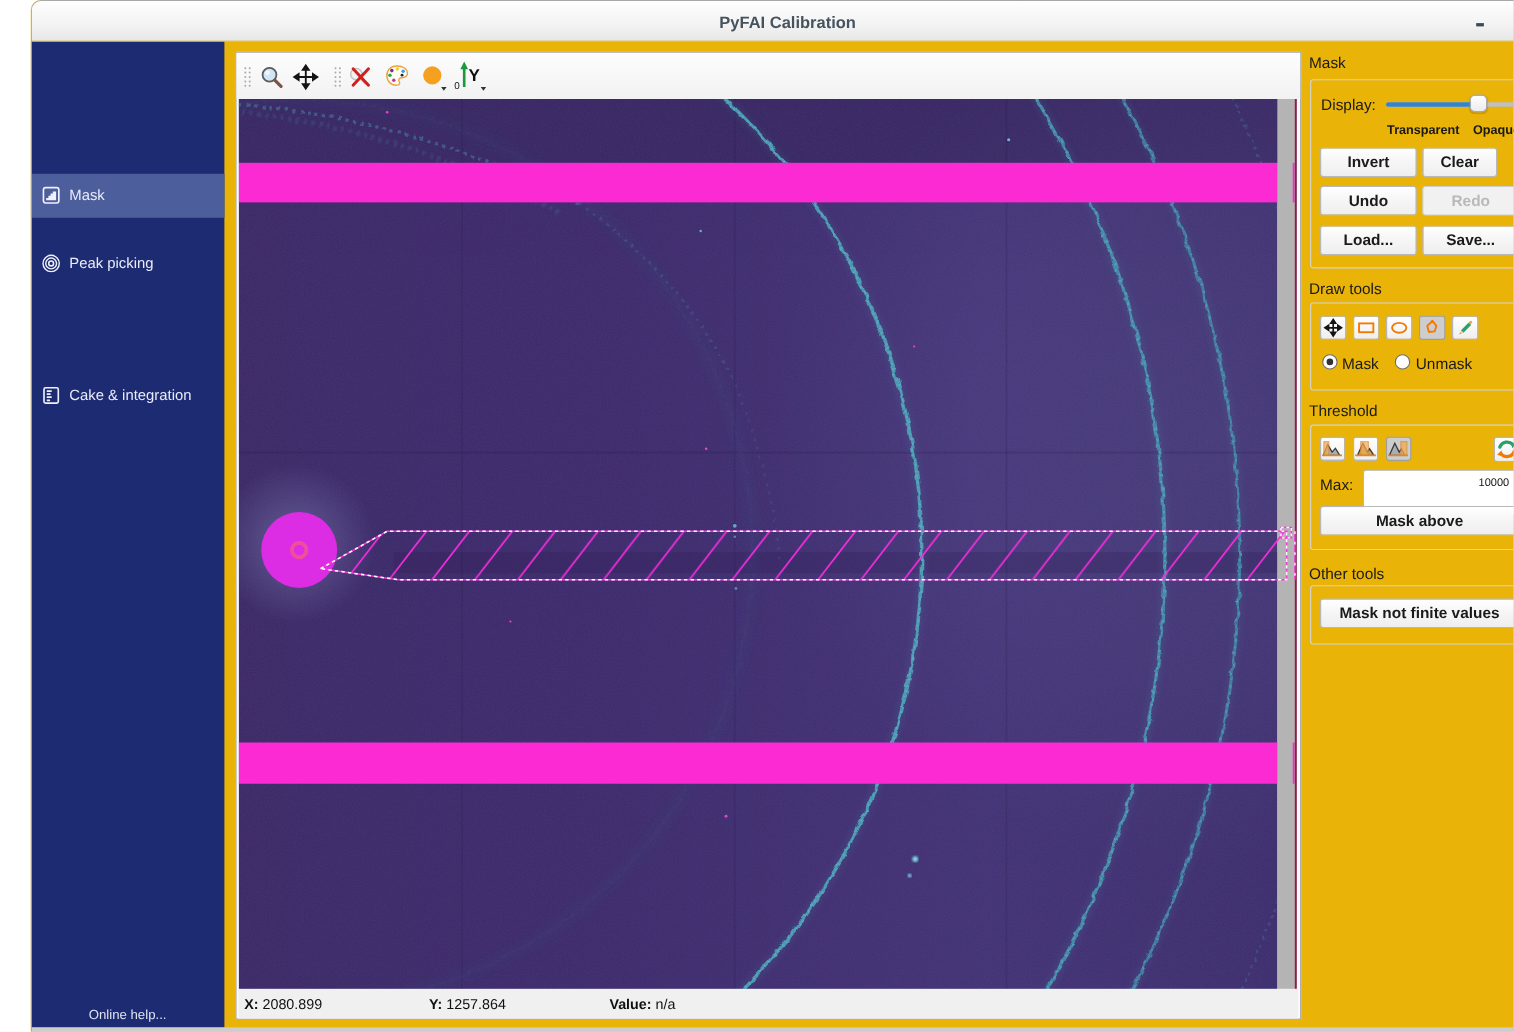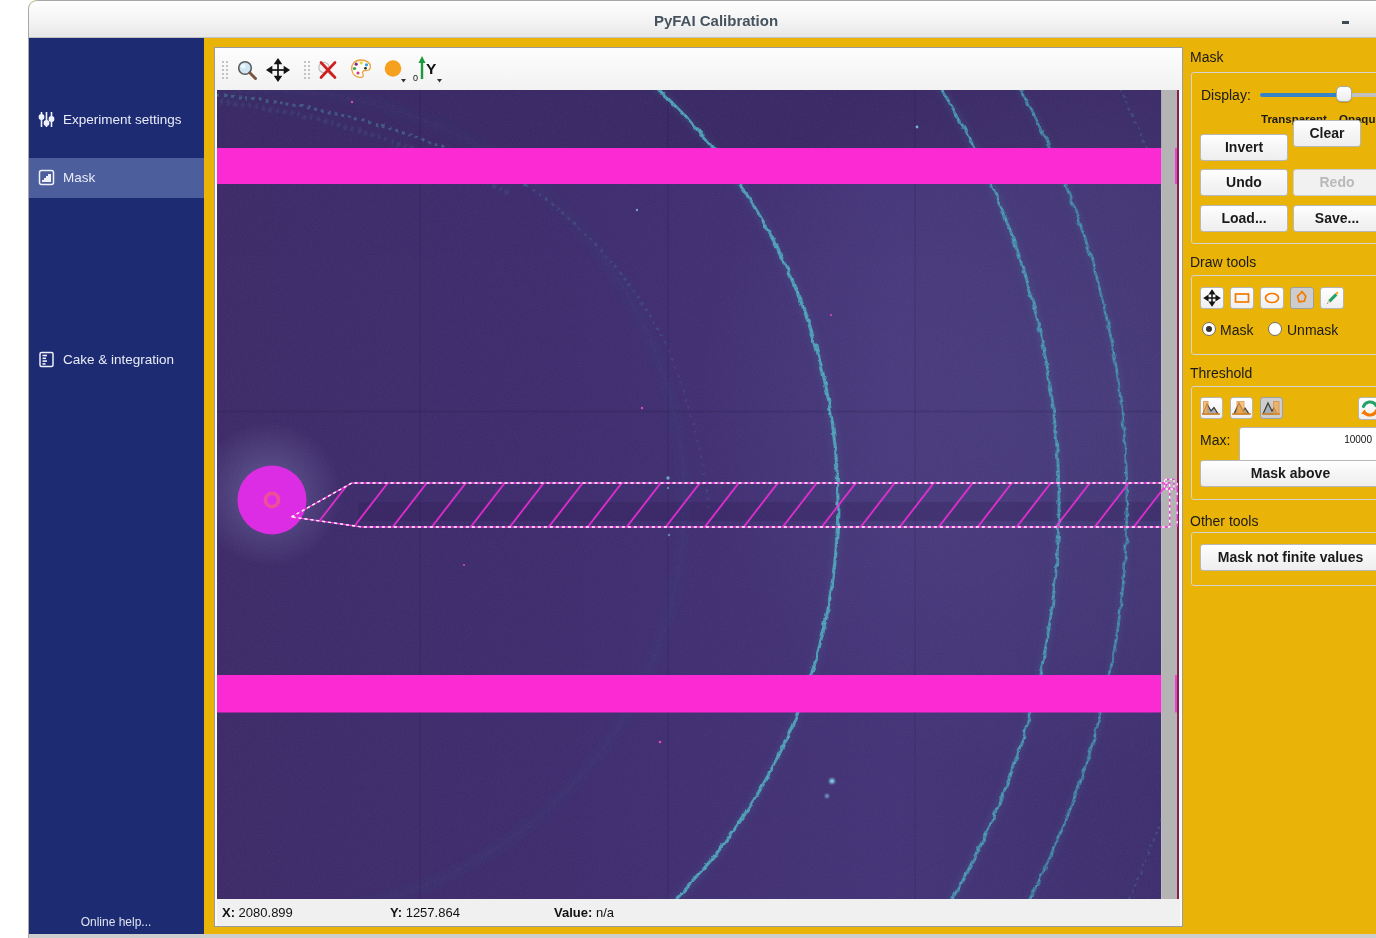--- a/index.html
+++ b/index.html
@@ -41,39 +41,36 @@
 <div id="win">
   <div id="titlebar">
     <div id="title">PyFAI Calibration</div>
     <div id="minbtn"></div>
     <svg style="position:absolute;left:1351px;top:15px" width="11" height="11" viewBox="0 0 11 11">
         <path d="M1.5 1.5 L8.5 8.5 M8.5 1.5 L1.5 8.5" stroke="#3a4b55" stroke-width="2.5" stroke-linecap="round"></path>
       </svg>
   </div>
 
   <div id="sidebar">
-    <div class="sideitem" style="top:62px">
-      <svg width="17" height="17" viewBox="0 0 17 17">
-          <g stroke="#eef1fa" stroke-width="1.6" fill="#eef1fa">
-            <line x1="3.5" y1="1" x2="3.5" y2="16"></line>
-            <line x1="8.5" y1="1" x2="8.5" y2="16"></line>
-            <line x1="13.5" y1="1" x2="13.5" y2="16"></line>
-            <circle cx="3.5" cy="6" r="2.1"></circle>
-            <circle cx="8.5" cy="12" r="2.1"></circle>
-            <circle cx="13.5" cy="8" r="2.1"></circle>
-          </g>
-        </svg>
-      <span class="lbl">Experiment settings</span>
-    </div>
     <div class="sideitem" style="top:120px; background:#4d5e9c">
       <svg width="17" height="17" viewBox="0 0 17 17">
           <rect x="1.5" y="1.5" width="14" height="14" rx="2" fill="none" stroke="#eef1fa" stroke-width="1.5"></rect>
           <path d="M4 13 L4 11 H6 V9 H8 V7 H10 V5 H13 V13 Z" fill="#eef1fa"></path>
         </svg>
       <span class="lbl">Mask</span>
+    </div>
+    <div class="sideitem" style="top:182px">
+      <svg width="17" height="17" viewBox="0 0 17 17">
+          <g fill="none" stroke="#eef1fa">
+            <circle cx="8.5" cy="8.5" r="2.2" stroke-width="1.4"></circle>
+            <circle cx="8.5" cy="8.5" r="4.9" stroke-width="1.3"></circle>
+            <circle cx="8.5" cy="8.5" r="7.4" stroke-width="1.3"></circle>
+          </g>
+        </svg>
+      <span class="lbl">Peak picking</span>
     </div>
     <div class="sideitem" style="top:302px">
       <svg width="17" height="17" viewBox="0 0 17 17">
           <rect x="2" y="1.5" width="13" height="14" rx="1.5" fill="none" stroke="#eef1fa" stroke-width="1.5"></rect>
           <g stroke="#eef1fa" stroke-width="1.6">
             <line x1="4.5" y1="4.5" x2="9" y2="4.5"></line>
             <line x1="4.5" y1="7.3" x2="8" y2="7.3"></line>
             <line x1="4.5" y1="10.1" x2="9" y2="10.1"></line>
             <line x1="4.5" y1="12.9" x2="7.5" y2="12.9"></line>
           </g>
@@ -292,21 +289,21 @@
 
   <div class="plabel" style="left:1162px; top:49px">Mask</div>
   <div class="group" style="top:72px; height:172px"></div>
   <div class="plabel" style="left:1173px; top:87px">Display:</div>
   <div style="position:absolute; left:1232px; top:92.5px; width:120px; height:4px; border-radius:2px; background:#c0c0c0"></div>
   <div style="position:absolute; left:1232px; top:92.5px; width:84px; height:4px; border-radius:2px; background:#3584c8"></div>
   <div style="position:absolute; left:1308px; top:86px; width:16px; height:16px; background:linear-gradient(#ffffff,#ececec); border:1px solid #a8a8a8; border-radius:5px; box-shadow:0 1px 1px rgba(0,0,0,.15)"></div>
   <div style="position:absolute; left:1233px; top:113px; width:64px; font-size:11.5px; font-weight:bold; color:#1a1a1a">Transparent</div>
   <div style="position:absolute; left:1311px; top:113px; width:42px; font-size:11.5px; font-weight:bold; color:#1a1a1a">Opaque</div>
   <div class="btn" style="left:1172px; top:134px; width:88px">Invert</div>
-  <div class="btn" style="left:1265px; top:120px; width:68px">Clear</div>
+  <div class="btn" style="left:1265px; top:134px; width:68px">Clear</div>
   <div class="btn" style="left:1172px; top:169px; width:88px">Undo</div>
   <div class="btn dis" style="left:1265px; top:169px; width:88px">Redo</div>
   <div class="btn" style="left:1172px; top:205px; width:88px">Load...</div>
   <div class="btn" style="left:1265px; top:205px; width:88px">Save...</div>
 
   <div class="plabel" style="left:1162px; top:254px">Draw tools</div>
   <div class="group" style="top:275px; height:80px"></div>
   <div class="tbtn" style="left:1172px; top:287px"><svg width="22" height="20" viewBox="0 0 22 20">
         <g stroke="#141414" stroke-width="1.5" fill="#141414">
           <line x1="11" y1="4.5" x2="11" y2="15.5"></line>

